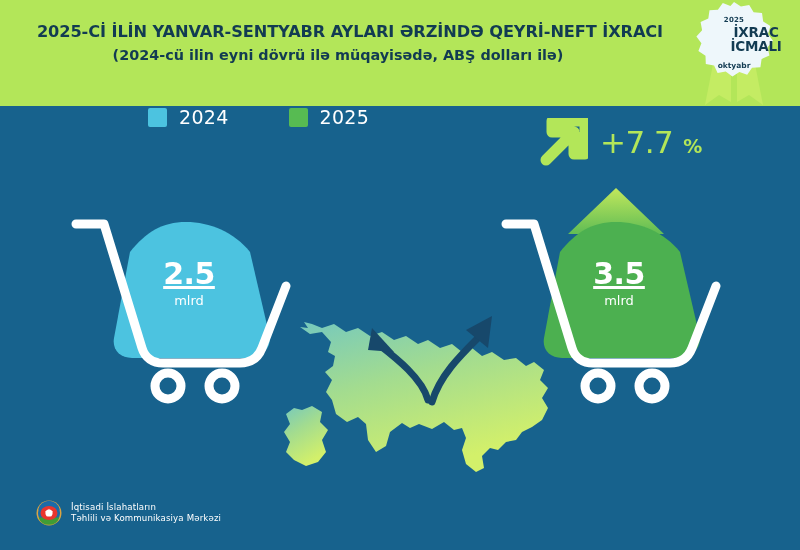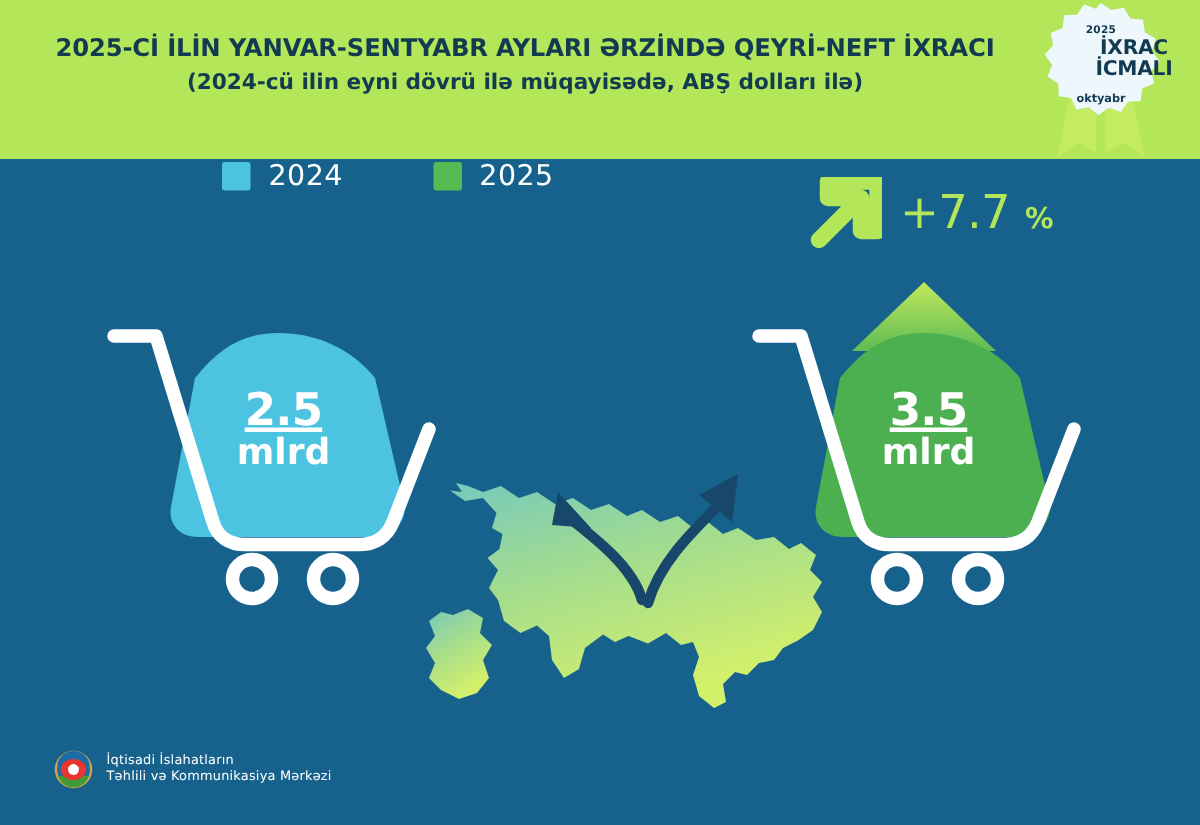--- a/index.html
+++ b/index.html
@@ -33,21 +33,21 @@
     text-align: center;
     font-size: 16.2px;
     font-weight: bold;
     color: #123b52;
     letter-spacing: -0.1px;
     line-height: 20px;
     white-space: nowrap;
   }
   .subtitle {
     position: absolute;
-    left: 30px;
+    left: 18px;
     top: 46px;
     width: 640px;
     text-align: center;
     font-size: 14.4px;
     font-weight: bold;
     color: #123b52;
     line-height: 19px;
     white-space: nowrap;
   }
 
@@ -189,22 +189,22 @@
     pointer-events: none;
   }
   .cart-num {
     font-size: 30px;
     font-weight: bold;
     line-height: 32px;
     letter-spacing: -0.5px;
     text-decoration: underline;
   }
   .cart-unit {
-    font-size: 24px;
-    font-weight: bold;
+    font-size: 13px;
+    font-weight: normal;
     line-height: 22px;
   }
   .cart-left .cart-value  { top: 48px; left: 0; }
   .cart-right .cart-value { top: 72px; left: 0; }
 
   
   .footer {
     position: absolute;
     left: 36px;
     top: 500px;

